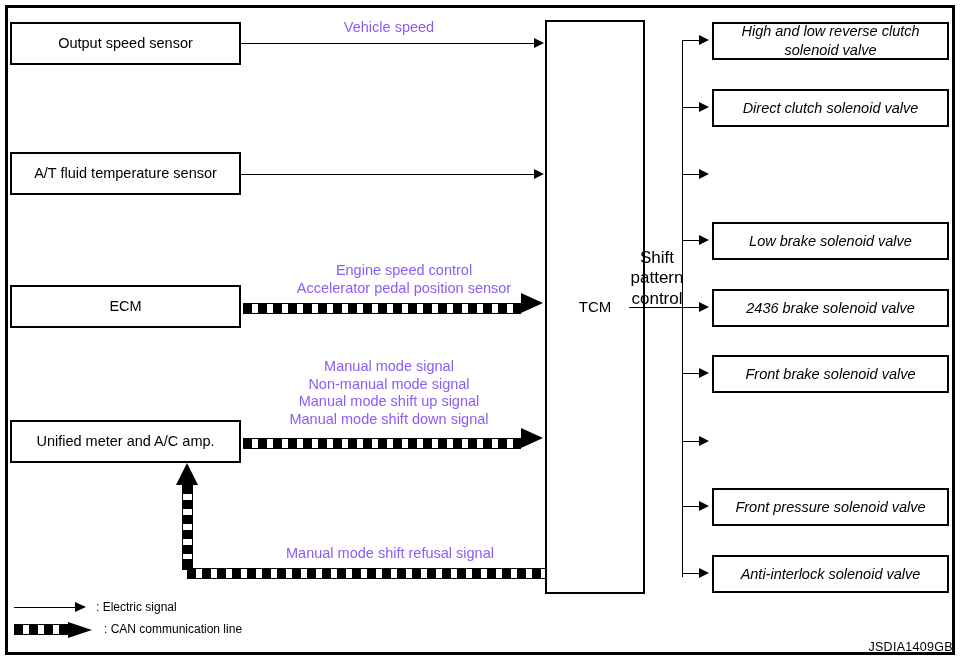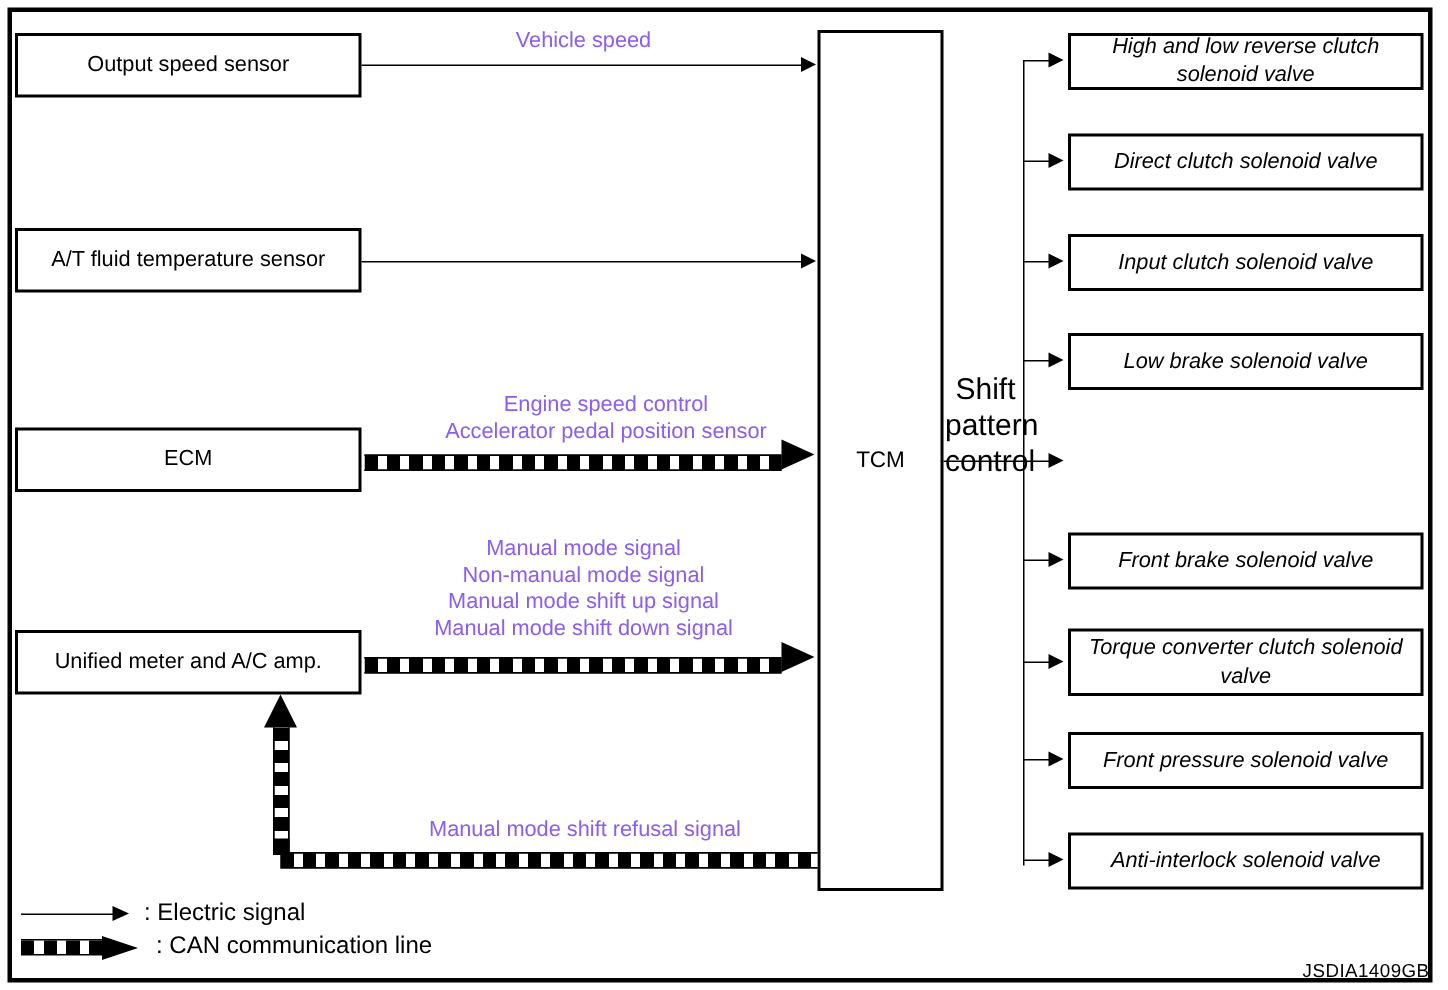--- a/index.html
+++ b/index.html
@@ -44,21 +44,21 @@
     padding: 0 4px;
   }
   .box.tall-label { line-height: 1.3; }
   
   #box-output-speed-sensor { left: 10px;  top: 22px;  width: 231px; height: 43px; }
   #box-atf-sensor          { left: 10px;  top: 152px; width: 231px; height: 43px; }
   #box-ecm                 { left: 10px;  top: 285px; width: 231px; height: 43px; }
   #box-unified-meter       { left: 10px;  top: 420px; width: 231px; height: 43px; }
   
   #box-tcm {
-    left: 545px; top: 20px; width: 84px; height: 574px;
+    left: 545px; top: 20px; width: 100px; height: 574px;
     align-items: center; justify-content: center;
     font-size: 15px;
   }
   
   .out-box { left: 712px; width: 237px; height: 38px; font-style: italic; }
   
   .hline {
     position: absolute;
     height: 0;
     border-top: 1.6px solid #000;
@@ -125,32 +125,32 @@
   .sig-label {
     position: absolute;
     font-size: 14.5px;
     color: #8b5cf6;
     text-align: center;
     line-height: 1.22;
     white-space: pre-line;
   }
   .shift-label {
     position: absolute;
-    font-size: 20px;
+    font-size: 17px;
     color: #000;
     text-align: center;
     line-height: 1.2;
     white-space: pre-line;
   }
   
   .legend-row {
     position: absolute;
     display: flex;
     align-items: center;
-    font-size: 16px;
+    font-size: 12px;
     color: #000;
   }
   .legend-text { margin-left: 10px; white-space: nowrap; }
   .legend-solid-line {
     position: relative;
     width: 72px; height: 10px;
   }
   .legend-solid-line::before {
     content: "";
     position: absolute;
@@ -256,37 +256,35 @@
 
   <div class="box out-box tall-label" style="top:22px;">High and low reverse clutch
 solenoid valve</div>
   <div class="hline" style="left:682px; top:40px; width:18px;"></div>
   <div class="arrow-right" style="left:699px; top:35px;"></div>
 
   <div class="box out-box" style="top:89px;">Direct clutch solenoid valve</div>
   <div class="hline" style="left:682px; top:107px; width:18px;"></div>
   <div class="arrow-right" style="left:699px; top:102px;"></div>
 
-  <div class="box out-box" style="top:156px;">Input clutch solenoid valve</div>
   <div class="hline" style="left:682px; top:174px; width:18px;"></div>
   <div class="arrow-right" style="left:699px; top:169px;"></div>
 
   <div class="box out-box" style="top:222px;">Low brake solenoid valve</div>
   <div class="hline" style="left:682px; top:240px; width:18px;"></div>
   <div class="arrow-right" style="left:699px; top:235px;"></div>
 
+  <div class="box out-box" style="top:289px;">2436 brake solenoid valve</div>
   <div class="hline" style="left:682px; top:307px; width:18px;"></div>
   <div class="arrow-right" style="left:699px; top:302px;"></div>
 
   <div class="box out-box" style="top:355px;">Front brake solenoid valve</div>
   <div class="hline" style="left:682px; top:373px; width:18px;"></div>
   <div class="arrow-right" style="left:699px; top:368px;"></div>
 
-  <div class="box out-box tall-label" style="top:419px; height:45px;">Torque converter clutch
-solenoid valve</div>
   <div class="hline" style="left:682px; top:441px; width:18px;"></div>
   <div class="arrow-right" style="left:699px; top:436px;"></div>
 
   <div class="box out-box" style="top:488px;">Front pressure solenoid valve</div>
   <div class="hline" style="left:682px; top:506px; width:18px;"></div>
   <div class="arrow-right" style="left:699px; top:501px;"></div>
 
   <div class="box out-box" style="top:555px;">Anti-interlock solenoid valve</div>
   <div class="hline" style="left:682px; top:573px; width:18px;"></div>
   <div class="arrow-right" style="left:699px; top:568px;"></div>

